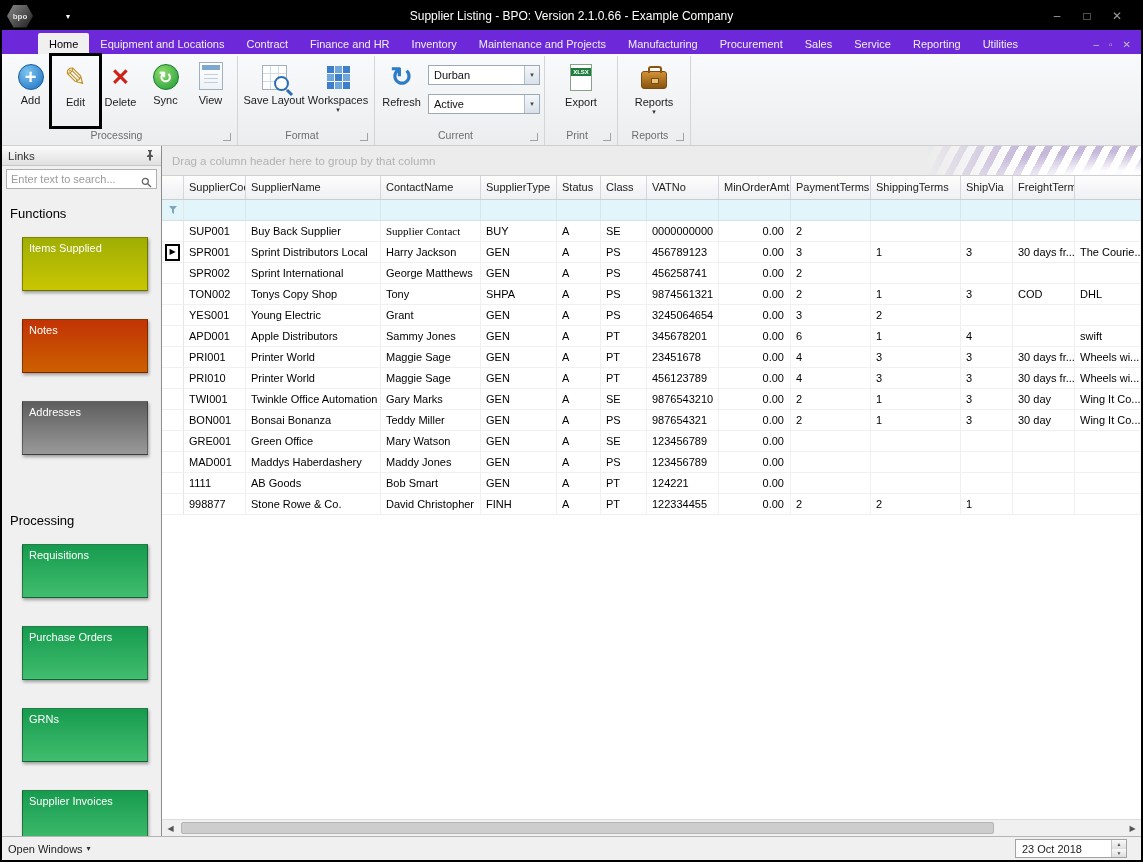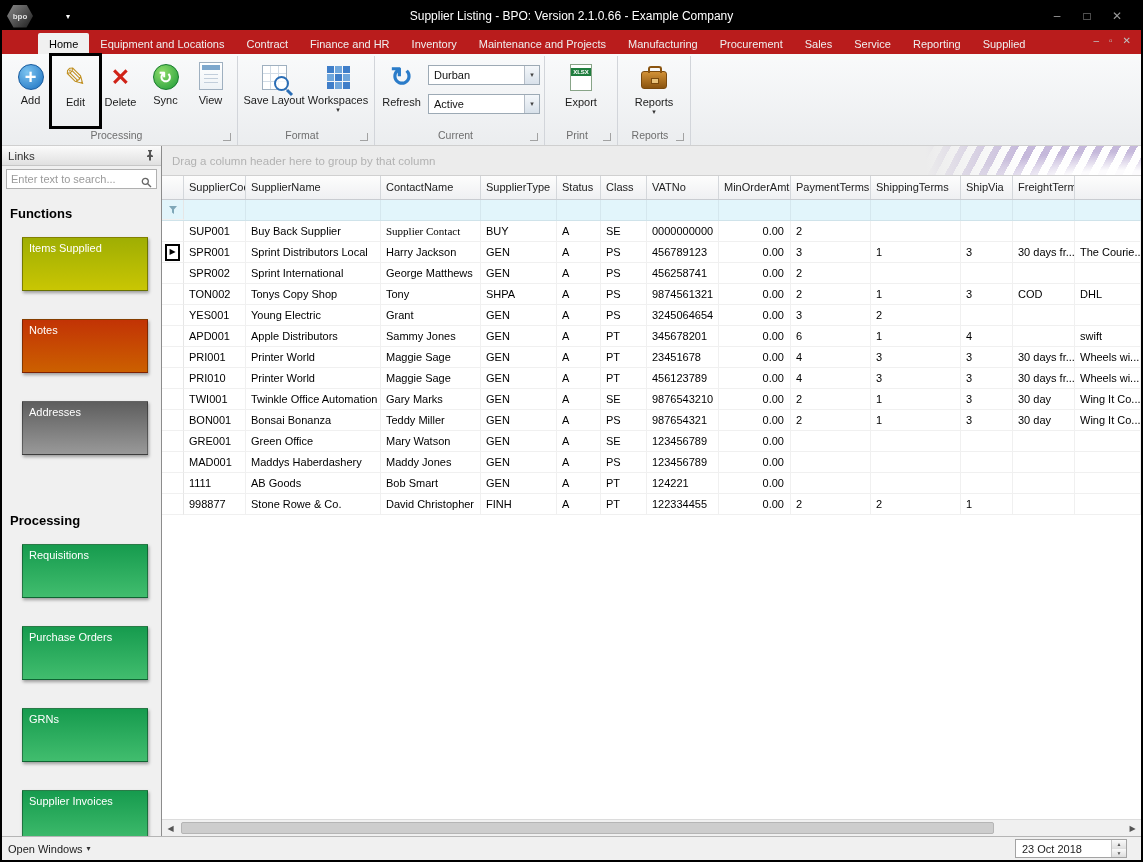--- a/index.html
+++ b/index.html
@@ -9,21 +9,21 @@
   
   .titlebar{flex:0 0 28px;background:#000;color:#fff;display:flex;align-items:center;position:relative;}
   .logo{width:36px;height:28px;display:flex;align-items:center;justify-content:center;}
   .logo-hex{width:26px;height:23px;background:linear-gradient(135deg,#8a8a8a,#1c1c1c);clip-path:polygon(25% 0,75% 0,100% 50%,75% 100%,25% 100%,0 50%);display:flex;align-items:center;justify-content:center;color:#e0e0e0;font-size:8px;font-weight:bold;}
   .qat-caret{color:#fff;font-size:8px;margin-left:28px;}
   .tb-title{position:absolute;left:120px;right:120px;text-align:center;font-size:12px;color:#fff;white-space:nowrap;overflow:hidden;}
   .win-controls{margin-left:auto;display:flex;gap:2px;padding-right:10px;}
   .win-controls span{width:28px;text-align:center;color:#9a9a9a;font-size:12px;}
 
   
-  .tabrow{flex:0 0 24px;background:#b91c1c;display:flex;padding-left:36px;}
+  .tabrow{flex:0 0 24px;background:#6d28d9;display:flex;align-items:flex-end;padding-left:36px;}
   #tabs{display:flex;align-items:flex-end;}
   .tab{color:#efefef;font-size:11px;padding:5px 11px 4px;white-space:nowrap;}
   .tab.active{background:#f0f0f0;color:#000;border-radius:2px 2px 0 0;}
   .tab-right{margin-left:auto;display:flex;gap:10px;align-items:center;padding:0 10px 4px 0;color:#c0c0c0;font-size:10px;}
 
   
   .ribbon{flex:0 0 92px;background:linear-gradient(#f9fafb,#ebedef);border-bottom:1px solid #cfcfcf;display:flex;padding:2px 0 0 2px;}
   .rgroup{display:flex;flex-direction:column;border-right:1px solid #d2d5da;padding:1px 4px 0;position:relative;}
   .rg-buttons{flex:1;display:flex;align-items:flex-start;}
   .rg-footer{height:16px;font-size:10.5px;color:#6e6e6e;text-align:center;padding:0 12px 2px 4px;position:relative;white-space:nowrap;}
@@ -64,21 +64,21 @@
   .content{flex:1;display:flex;overflow:hidden;}
 
   
   .sidebar{flex:0 0 160px;width:160px;border-right:1px solid #8c8c8c;background:#f0f0f0;display:flex;flex-direction:column;overflow:hidden;}
   .links-header{flex:0 0 20px;background:linear-gradient(#fbfbfb,#e0e0e0);border-bottom:1px solid #c6c6c6;display:flex;align-items:center;padding:0 6px;font-size:11.5px;color:#333;}
   .links-header .pin{margin-left:auto;display:flex;}
   .search-row{padding:3px 4px;position:relative;}
   .search-input{width:100%;height:20px;border:1px solid #b0b0b0;background:#fff;font-size:11px;padding:0 18px 0 4px;color:#555;font-family:inherit;}
   .search-input::placeholder{color:#9a9a9a;}
   .search-mag{position:absolute;right:9px;top:8px;}
-  .side-heading{font-size:13px;font-weight:bold;color:#000;margin:14px 8px 16px;}
+  .side-heading{font-size:13px;font-weight:normal;color:#000;margin:14px 8px 16px;}
   .side-heading.spaced{margin-top:58px;}
   .side-btn{width:126px;height:54px;margin:0 0 28px 20px;color:#fff;font-size:11px;padding:4px 6px;border:1px solid rgba(0,0,0,.35);box-shadow:1px 2px 3px rgba(0,0,0,.35);cursor:default;}
 
   
   .gridarea{flex:1;display:flex;flex-direction:column;background:#fff;overflow:hidden;}
   .groupby{flex:0 0 30px;background:#ececec;border-bottom:1px solid #d0d0d0;display:flex;align-items:center;padding-left:10px;font-size:11.5px;color:#b2b2b2;position:relative;overflow:hidden;}
   .swirl{position:absolute;right:0;top:0;height:100%;width:215px;background:linear-gradient(90deg,#ececec 0%,rgba(236,236,236,0) 45%),radial-gradient(ellipse at 90% 130%,rgba(255,255,255,.95) 25%,transparent 60%),repeating-linear-gradient(118deg,rgba(150,122,198,.45) 0 7px,rgba(255,255,255,.95) 7px 15px);}
   .grid-scroll{flex:1;overflow:hidden;background:#fff;}
   .grid-header{display:flex;height:24px;background:linear-gradient(#fdfdfd,#eff0f2);border-bottom:1px solid #c9ccd1;}
   .hcell{font-size:11px;color:#222;padding:5px 0 0 5px;border-right:1px solid #d4d7db;overflow:hidden;white-space:nowrap;flex:0 0 auto;}
@@ -128,21 +128,21 @@
         <div class="tab">Equipment and Locations</div>
         <div class="tab">Contract</div>
         <div class="tab">Finance and HR</div>
         <div class="tab">Inventory</div>
         <div class="tab">Maintenance and Projects</div>
         <div class="tab">Manufacturing</div>
         <div class="tab">Procurement</div>
         <div class="tab">Sales</div>
         <div class="tab">Service</div>
         <div class="tab">Reporting</div>
-        <div class="tab">Supplied</div>
+        <div class="tab">Utilities</div>
       </div>
     <div class="tab-right">
       <span>–</span>
       <span>▫</span>
       <span>✕</span>
     </div>
   </div>
 
   <div class="ribbon">
     <div class="rgroup">

